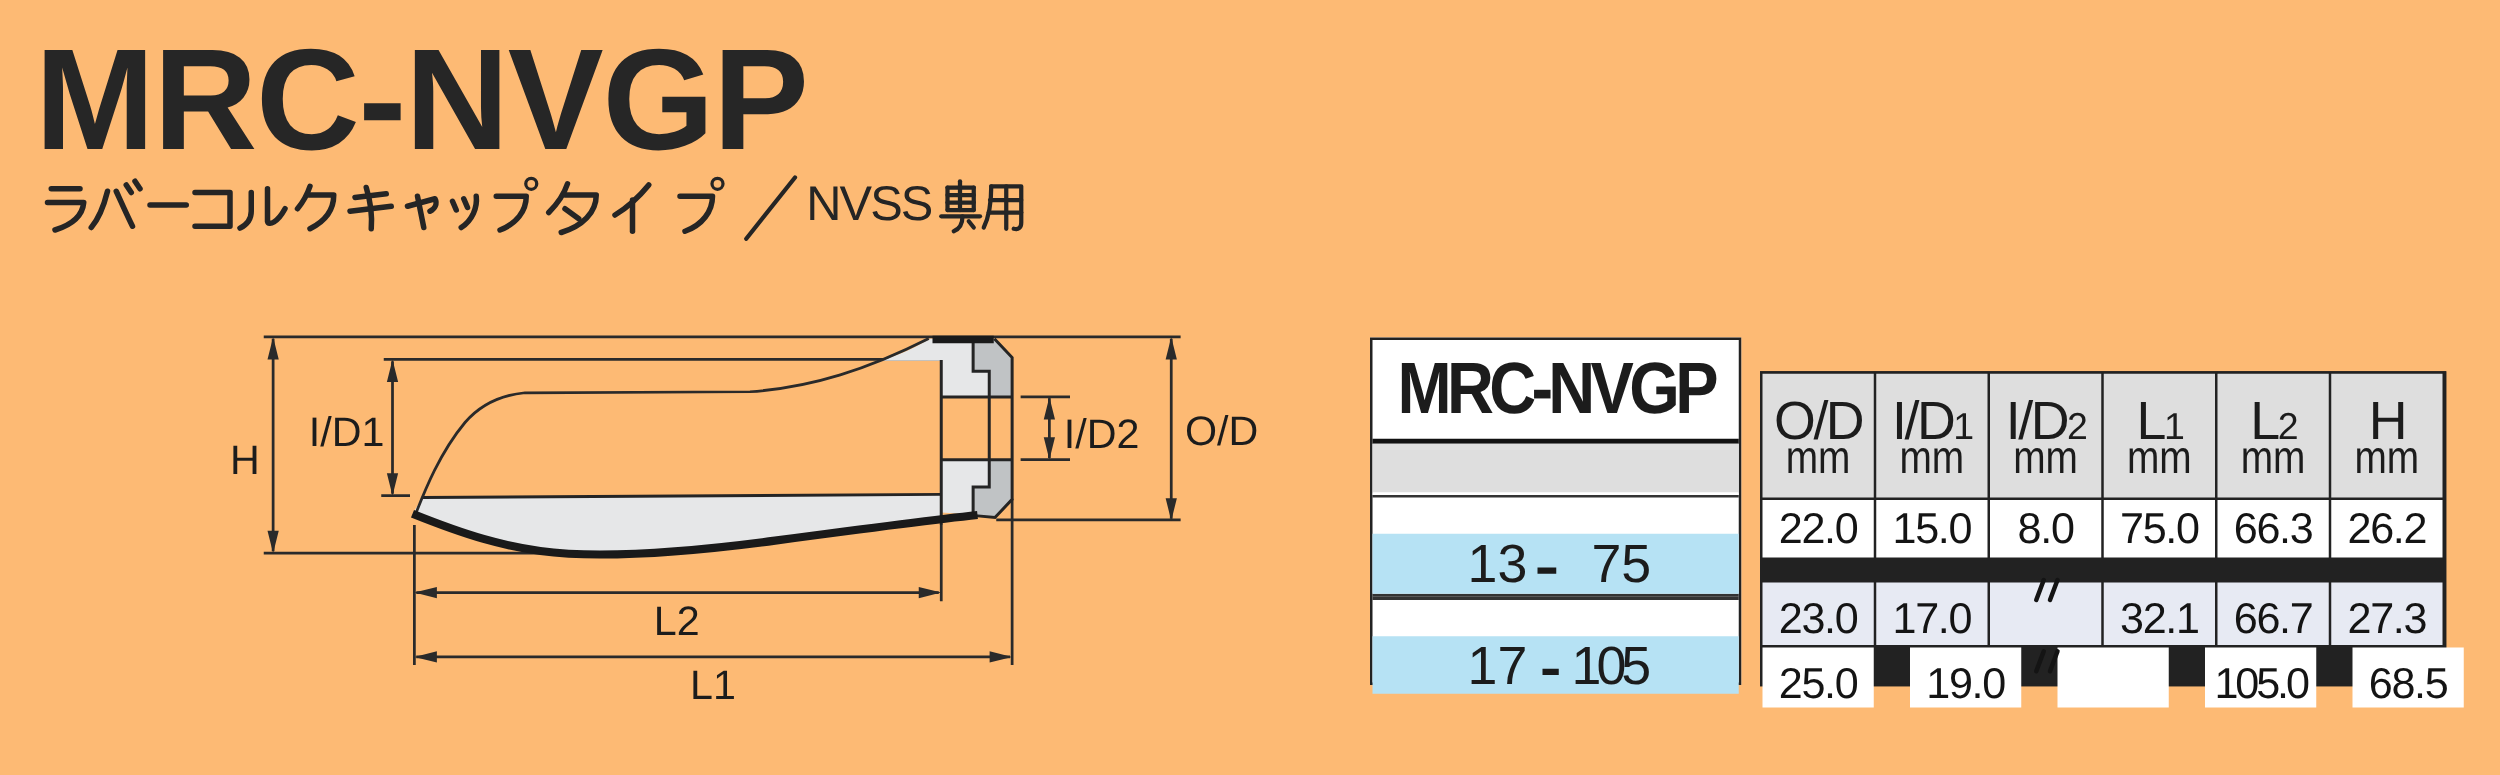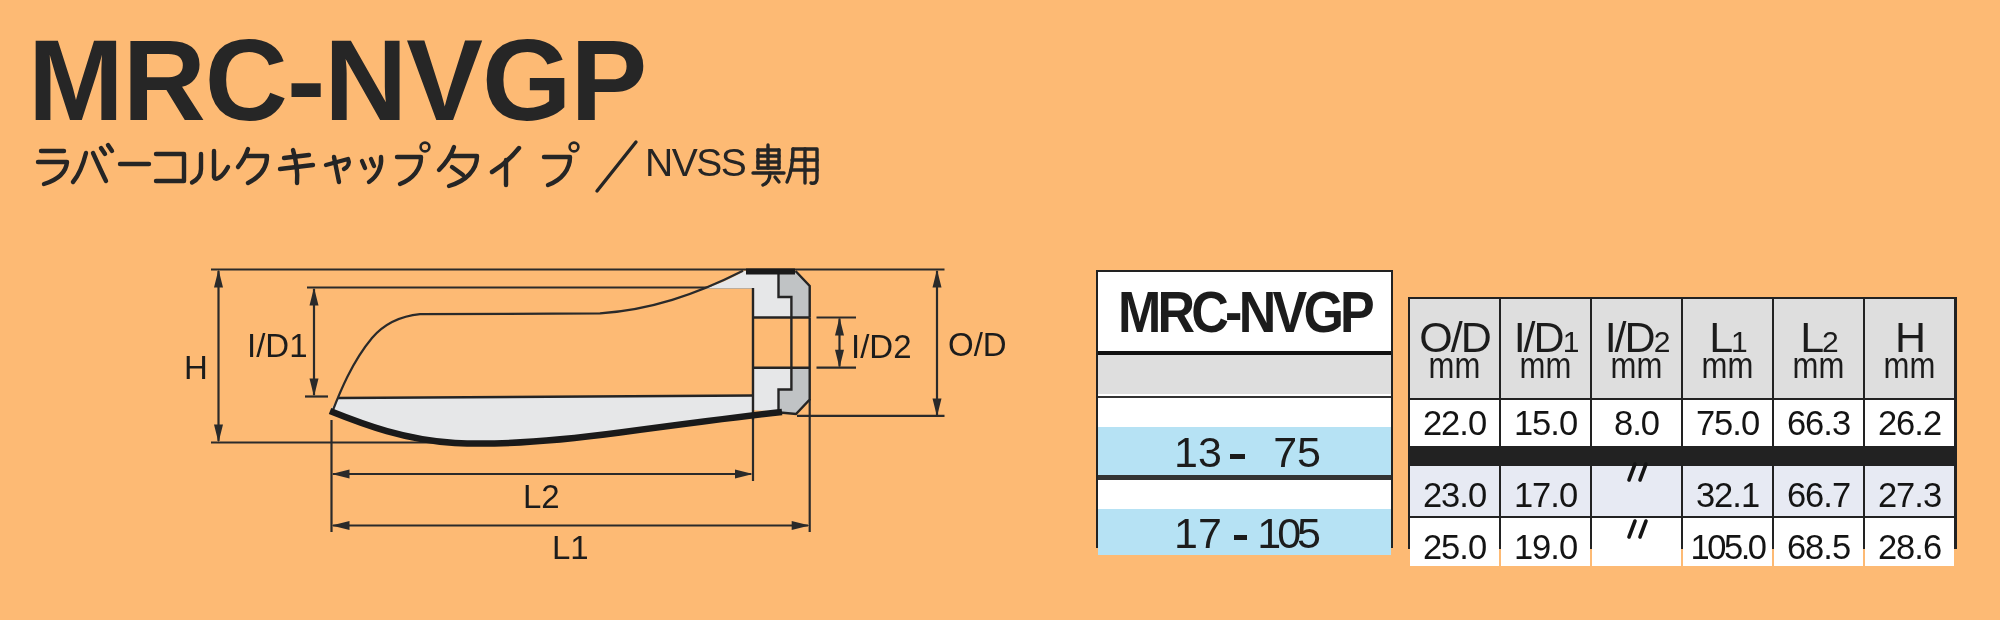--- a/index.html
+++ b/index.html
@@ -253,21 +253,21 @@
         <div class="rcell">26.2</div>
     </div>
     <div class="rrow drow r2" style="height:50px;margin-bottom:2px;--pt:12px;">
       <div class="rcell">23.0</div>
         <div class="rcell">17.0</div>
         <div class="rcell"></div>
       <div class="rcell">32.1</div>
         <div class="rcell">66.7</div>
         <div class="rcell">27.3</div>
     </div>
-    <div class="rrow drow" style="height:47.5px;--pt:11.5px;">
+    <div class="rrow drow" style="height:47.5px;gap:27px;--pt:11.5px;">
       <div class="rcell">25.0</div>
         <div class="rcell">19.0</div>
         <div class="rcell"></div>
       <div class="rcell" style="letter-spacing:-2.5px">105.0</div>
         <div class="rcell">68.5</div>
         <div class="rcell">28.6</div>
     </div>
   </div>
   <svg class="abs" style="left:1600px;top:440px;z-index:5" width="120" height="120" viewBox="1600 440 120 120">
     <g stroke="#141414" stroke-width="3.6" stroke-linecap="round" fill="none">

